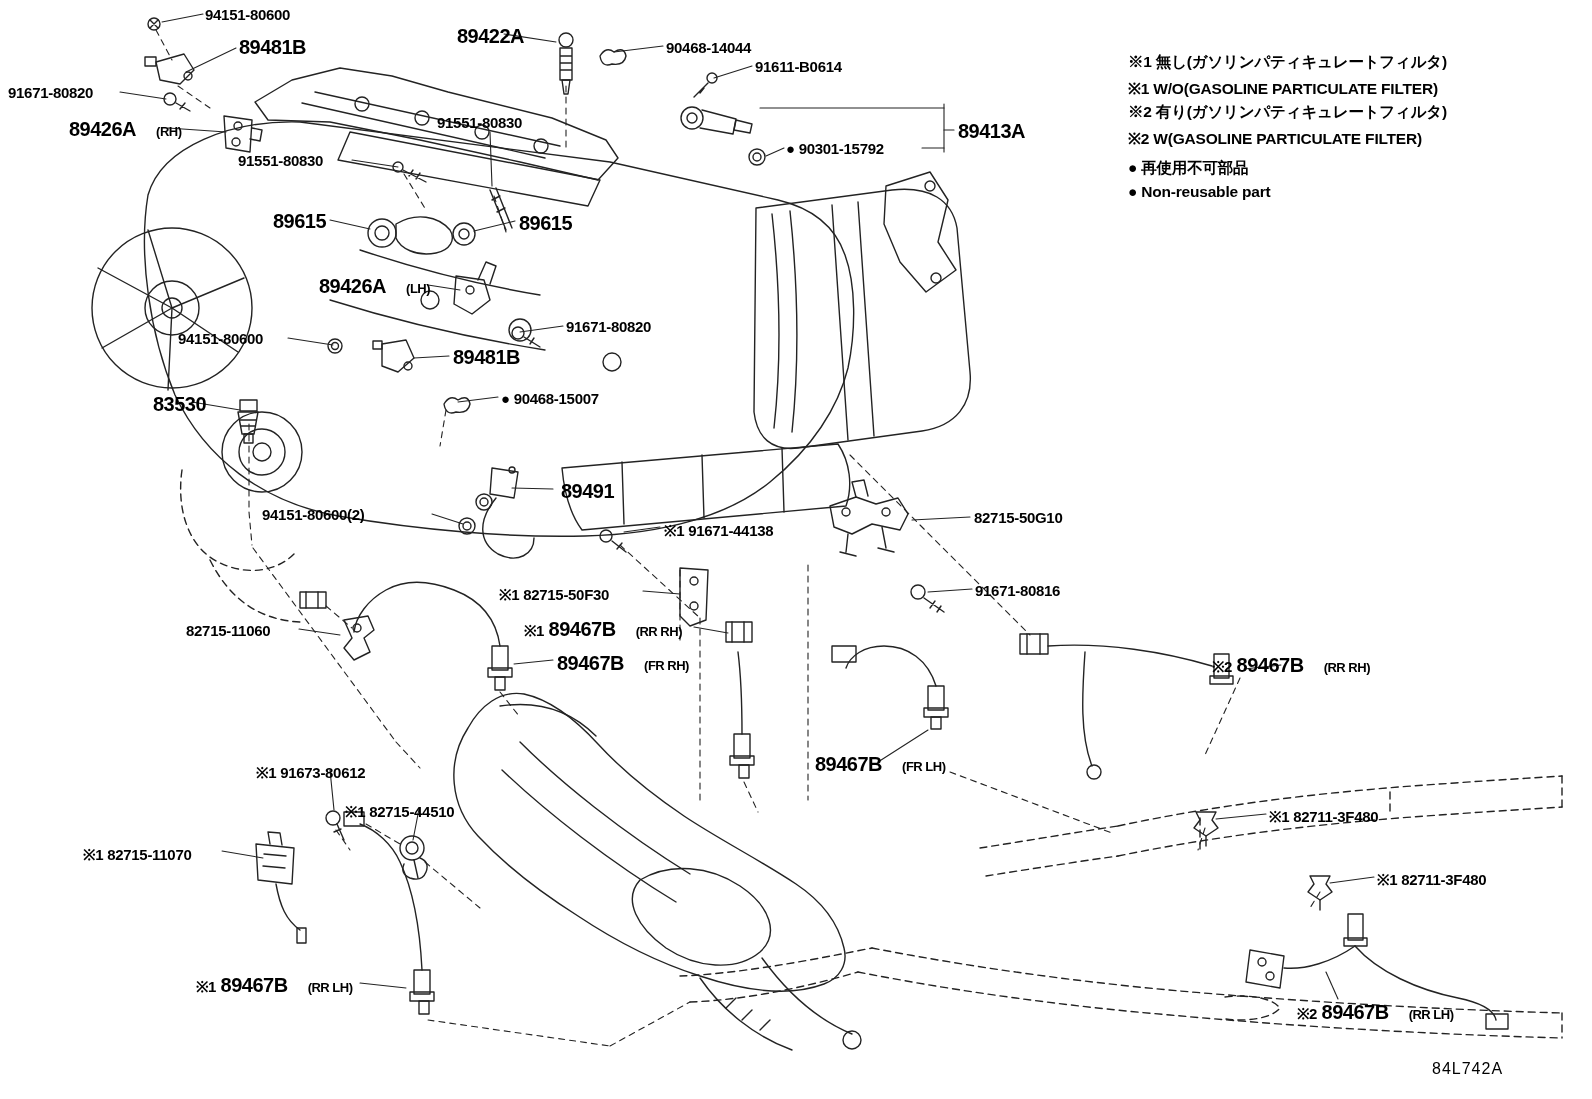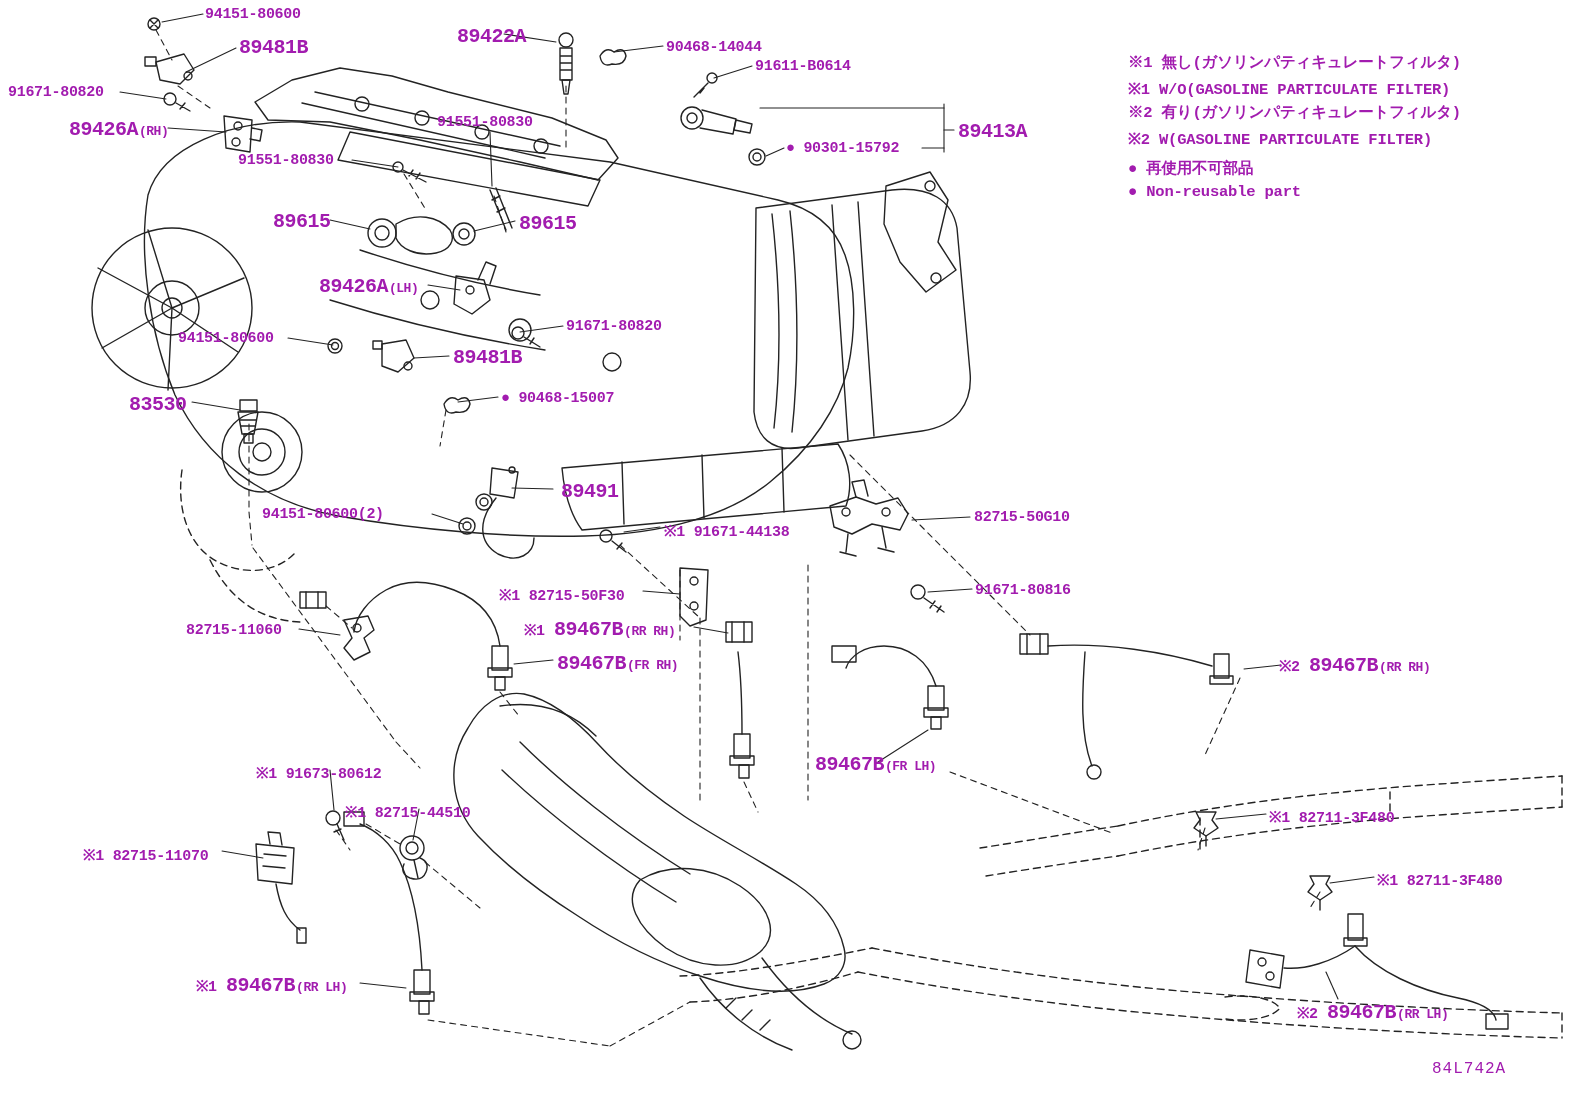--- a/index.html
+++ b/index.html
@@ -1,22 +1,22 @@
 <!DOCTYPE html>
 <html><head>
 <meta charset="utf-8">
 <style>
   html,body{margin:0;padding:0;background:#fff;}
   .stage{position:relative;width:1592px;height:1099px;background:#ffffff;overflow:hidden;
-         font-family:Liberation Mono, monospace;color:#a21caf;}
+         font-family:Liberation Sans, sans-serif;color:#000000;}
   svg.draw{position:absolute;left:0;top:0;}
   .lbl{position:absolute;white-space:nowrap;font-weight:700;letter-spacing:-0.3px;z-index:2;}
   .lbl.s{font-size:15px;}
   .lbl.l{font-size:20px;letter-spacing:-0.5px;}
-  .lbl .suf{font-size:13px;margin-left:1px;font-weight:700;}
+  .lbl .suf{font-size:13px;margin-left:20px;font-weight:700;}
   .lbl.l .pre{font-size:15px;margin-right:1px;}
   .legend{position:absolute;left:1128px;top:52px;z-index:2;}
   .legend-line{position:absolute;left:0;white-space:nowrap;font-size:15.5px;font-weight:700;letter-spacing:-0.2px;}
   .code{position:absolute;left:1432px;top:1060px;font-size:16px;font-weight:400;letter-spacing:1px;z-index:2;}
 </style>
 </head>
 <body>
 
 <div class="stage">
 
@@ -372,32 +372,32 @@
   <div class="lbl s" style="left:666px;top:39px"><span class="pre"></span><span class="num">90468-14044</span><span class="suf"></span></div>
   <div class="lbl s" style="left:755px;top:58px"><span class="pre"></span><span class="num">91611-B0614</span><span class="suf"></span></div>
   <div class="lbl l" style="left:957px;top:120px"><span class="pre"></span><span class="num">89413A</span><span class="suf"></span></div>
   <div class="lbl s" style="left:786px;top:140px"><span class="pre">● </span><span class="num">90301-15792</span><span class="suf"></span></div>
   <div class="lbl l" style="left:272px;top:210px"><span class="pre"></span><span class="num">89615</span><span class="suf"></span></div>
   <div class="lbl l" style="left:518px;top:212px"><span class="pre"></span><span class="num">89615</span><span class="suf"></span></div>
   <div class="lbl l" style="left:318px;top:275px"><span class="pre"></span><span class="num">89426A</span><span class="suf">(LH)</span></div>
   <div class="lbl s" style="left:566px;top:318px"><span class="pre"></span><span class="num">91671-80820</span><span class="suf"></span></div>
   <div class="lbl s" style="left:178px;top:330px"><span class="pre"></span><span class="num">94151-80600</span><span class="suf"></span></div>
   <div class="lbl l" style="left:452px;top:346px"><span class="pre"></span><span class="num">89481B</span><span class="suf"></span></div>
-  <div class="lbl l" style="left:128px;top:393px"><span class="pre"></span><span class="num">83530</span><span class="suf"></span></div>
+  <div class="lbl l" style="left:152px;top:393px"><span class="pre"></span><span class="num">83530</span><span class="suf"></span></div>
   <div class="lbl s" style="left:501px;top:390px"><span class="pre">● </span><span class="num">90468-15007</span><span class="suf"></span></div>
   <div class="lbl l" style="left:560px;top:480px"><span class="pre"></span><span class="num">89491</span><span class="suf"></span></div>
   <div class="lbl s" style="left:262px;top:506px"><span class="pre"></span><span class="num">94151-80600(2)</span><span class="suf"></span></div>
   <div class="lbl s" style="left:664px;top:520px"><span class="pre">※1 </span><span class="num">91671-44138</span><span class="suf"></span></div>
   <div class="lbl s" style="left:974px;top:509px"><span class="pre"></span><span class="num">82715-50G10</span><span class="suf"></span></div>
   <div class="lbl s" style="left:499px;top:584px"><span class="pre">※1 </span><span class="num">82715-50F30</span><span class="suf"></span></div>
   <div class="lbl s" style="left:975px;top:582px"><span class="pre"></span><span class="num">91671-80816</span><span class="suf"></span></div>
   <div class="lbl s" style="left:186px;top:622px"><span class="pre"></span><span class="num">82715-11060</span><span class="suf"></span></div>
   <div class="lbl l" style="left:524px;top:618px"><span class="pre">※1 </span><span class="num">89467B</span><span class="suf">(RR RH)</span></div>
   <div class="lbl l" style="left:556px;top:652px"><span class="pre"></span><span class="num">89467B</span><span class="suf">(FR RH)</span></div>
-  <div class="lbl l" style="left:1279px;top:654px"><span class="pre">※2 </span><span class="num">89467B</span><span class="suf">(RR RH)</span></div>
+  <div class="lbl l" style="left:1212px;top:654px"><span class="pre">※2 </span><span class="num">89467B</span><span class="suf">(RR RH)</span></div>
   <div class="lbl l" style="left:814px;top:753px"><span class="pre"></span><span class="num">89467B</span><span class="suf">(FR LH)</span></div>
   <div class="lbl s" style="left:256px;top:762px"><span class="pre">※1 </span><span class="num">91673-80612</span><span class="suf"></span></div>
   <div class="lbl s" style="left:345px;top:801px"><span class="pre">※1 </span><span class="num">82715-44510</span><span class="suf"></span></div>
   <div class="lbl s" style="left:83px;top:844px"><span class="pre">※1 </span><span class="num">82715-11070</span><span class="suf"></span></div>
   <div class="lbl s" style="left:1269px;top:806px"><span class="pre">※1 </span><span class="num">82711-3F480</span><span class="suf"></span></div>
   <div class="lbl s" style="left:1377px;top:869px"><span class="pre">※1 </span><span class="num">82711-3F480</span><span class="suf"></span></div>
   <div class="lbl l" style="left:196px;top:974px"><span class="pre">※1 </span><span class="num">89467B</span><span class="suf">(RR LH)</span></div>
   <div class="lbl l" style="left:1297px;top:1001px"><span class="pre">※2 </span><span class="num">89467B</span><span class="suf">(RR LH)</span></div>
 
   <div class="legend">

